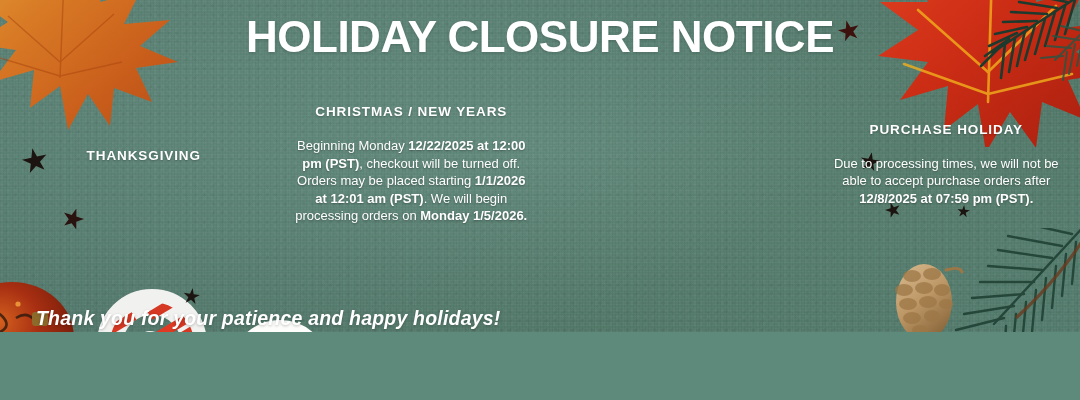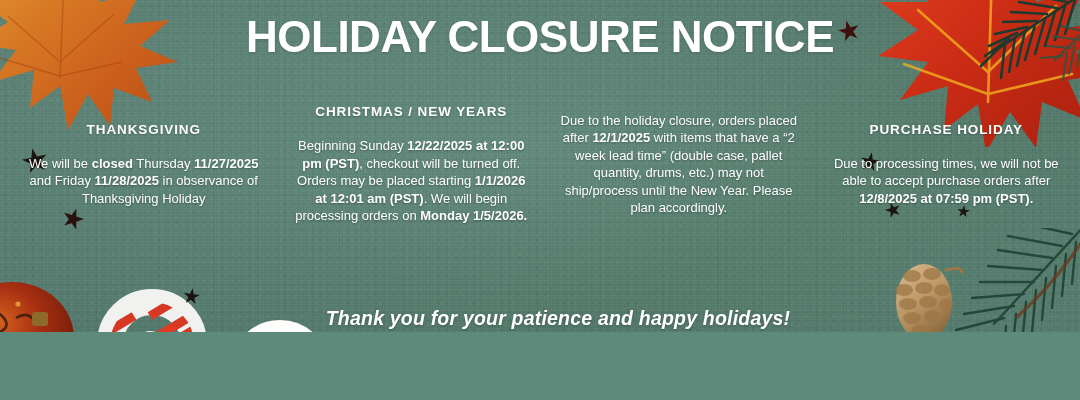--- a/index.html
+++ b/index.html
@@ -79,21 +79,20 @@
     font-size:13px;
     line-height:17.5px;
     font-weight:400;
     text-shadow:0 1px 2px rgba(0,0,0,.30);
   }
   .col-body b { font-weight:bold; }
 
   #closing {
     position:absolute;
     top:307px; left:0; right:0;
-    text-align:center;
     font-size:19.5px;
     font-weight:bold;
     font-style:italic;
     color:#ffffff;
     letter-spacing:.2px;
     text-shadow:0 1px 3px rgba(0,0,0,.25);
     padding-left:36px;
   }
 
   
@@ -408,30 +407,28 @@
   <div id="vignette"></div>
 
   <div id="content">
 
     <div id="title">HOLIDAY CLOSURE NOTICE</div>
 
     <div id="columns">
 
       <div class="col">
         <div class="col-head">THANKSGIVING</div>
-        <div class="col-body"><span>We will be </span><b>closed</b><span> Thursday </span><b>11/27/2025</b><span> and Friday </span><b>11/28/2025</b><span> in observance of Thanksgiving Holiday</span></div>
       </div>
 
       <div class="col">
         <div class="col-head">CHRISTMAS / NEW YEARS</div>
-        <div class="col-body"><span>Beginning Sunday </span><b>12/22/2025 at 12:00 pm (PST)</b><span>, checkout will be turned off. Orders may be placed starting </span><b>1/1/2026 at 12:01 am (PST)</b><span>. We will begin processing orders on </span><b>Monday 1/5/2026.</b></div>
+        <div class="col-body"><span>Beginning Monday </span><b>12/22/2025 at 12:00 pm (PST)</b><span>, checkout will be turned off. Orders may be placed starting </span><b>1/1/2026 at 12:01 am (PST)</b><span>. We will begin processing orders on </span><b>Monday 1/5/2026.</b></div>
       </div>
 
       <div class="col">
-        <div class="col-body"><span>Due to the holiday closure, orders placed after </span><b>12/1/2025</b><span> with items that have a “2 week lead time” (double case, pallet quantity, drums, etc.) may not ship/process until the New Year. Please plan accordingly.</span></div>
       </div>
 
       <div class="col">
         <div class="col-head">PURCHASE HOLIDAY</div>
         <div class="col-body"><span>Due to processing times, we will not be able to accept purchase orders after </span><b>12/8/2025 at 07:59 pm (PST).</b></div>
       </div>
 
     </div>
 
     <div id="closing">Thank you for your patience and happy holidays!</div>

